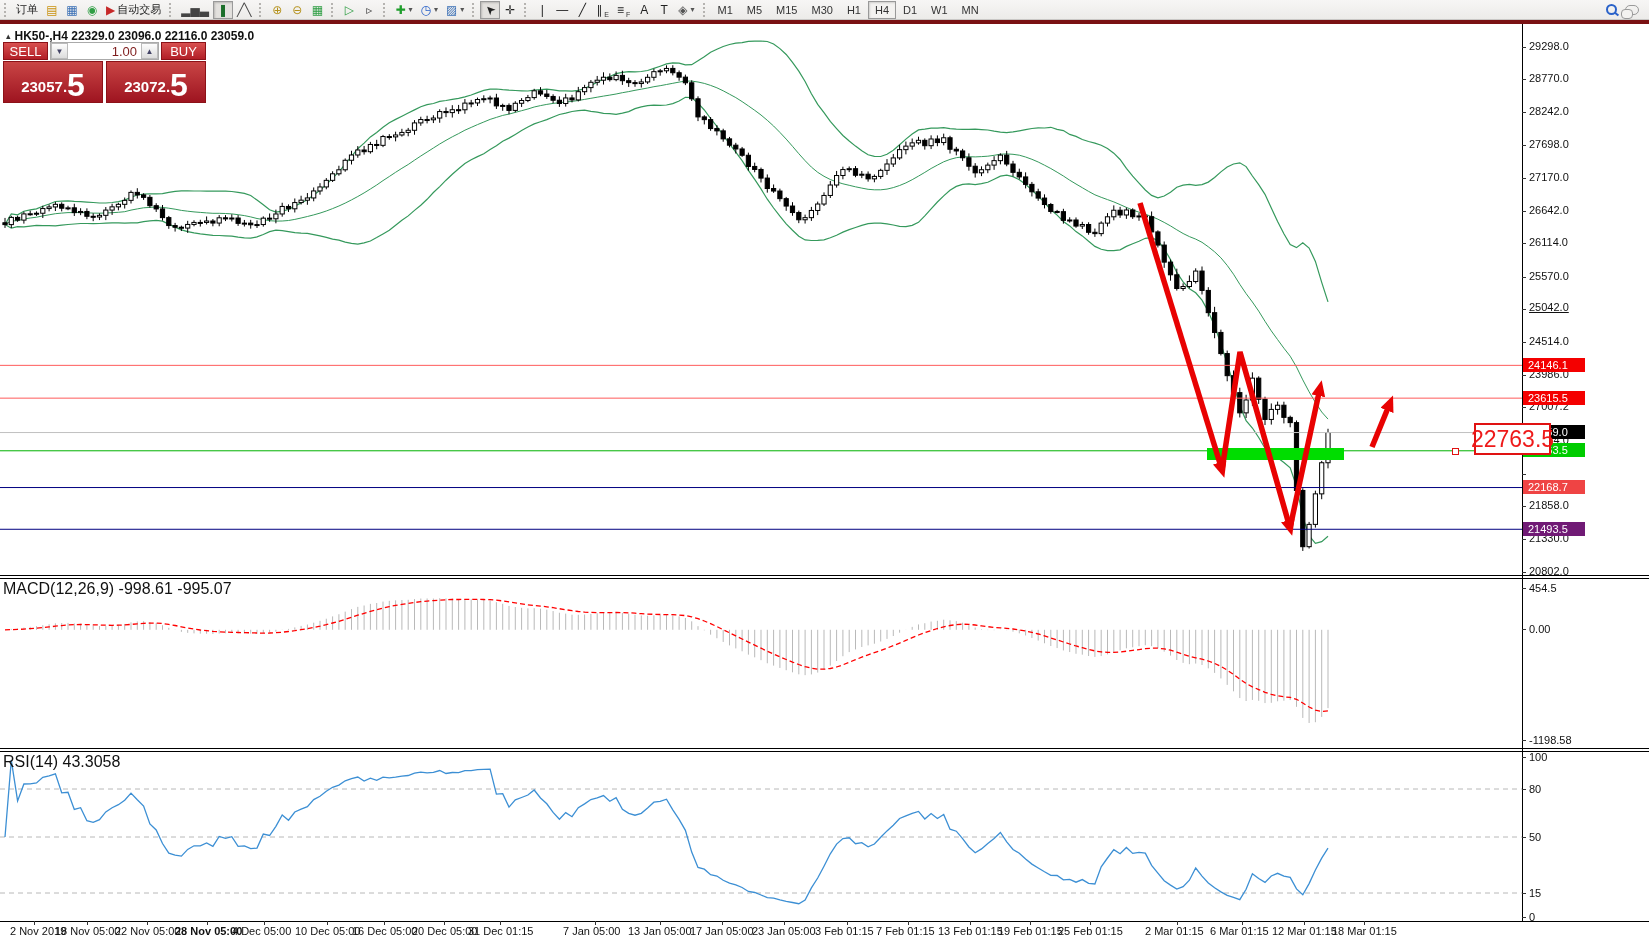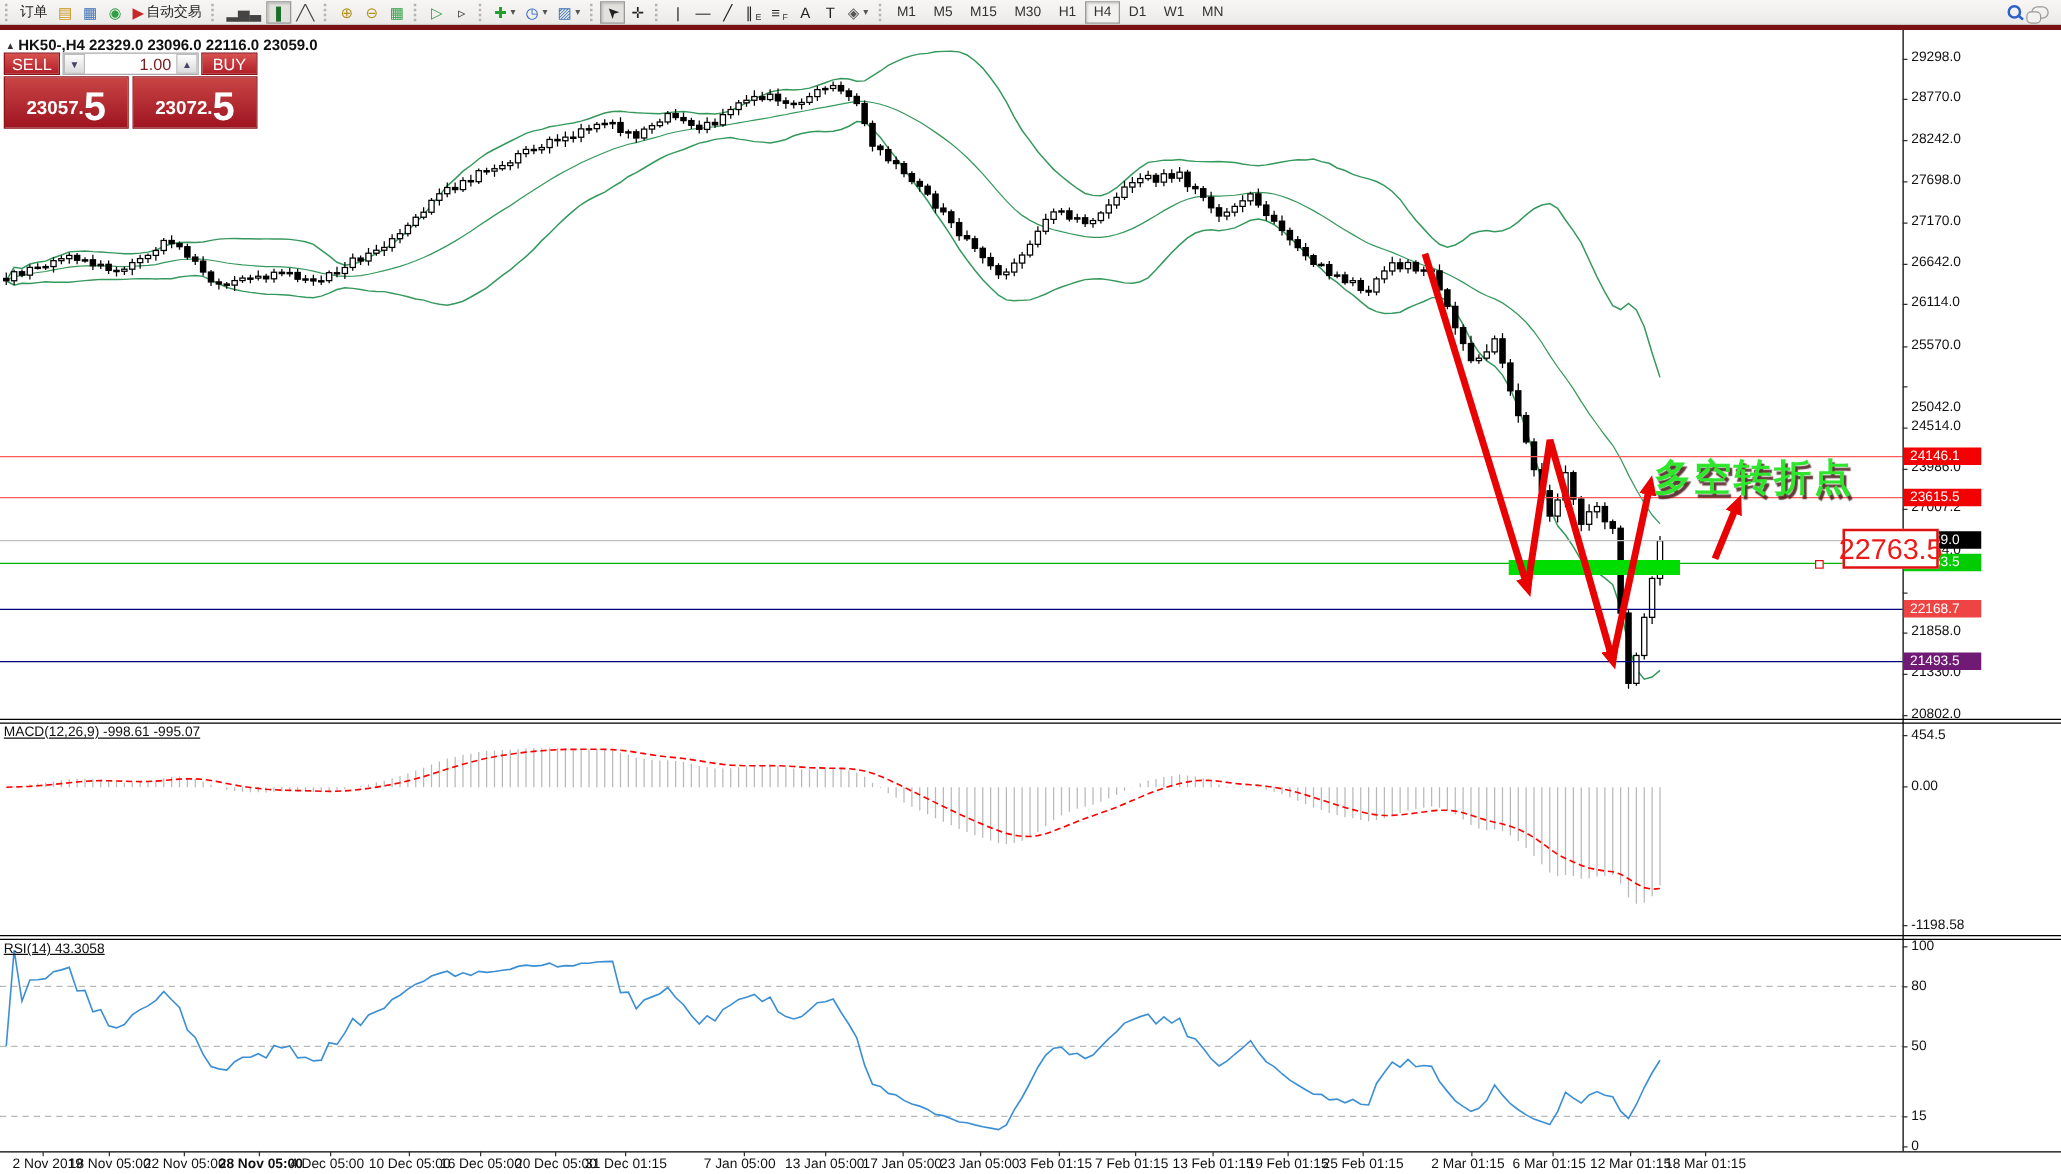--- a/index.html
+++ b/index.html
@@ -46,21 +46,21 @@
   .hline-div { position:absolute; left:0; width:1522px; height:1px; background:#000; z-index:8; }
   #axis-sep { position:absolute; left:1522px; top:24px; width:1px; height:897px; background:#000; z-index:9; }
   .axis-label { position:absolute; left:1529px; font-size:11px; color:#111; z-index:10; white-space:nowrap; }
   .axis-tick { position:absolute; left:1522px; width:4px; height:1px; background:#333; z-index:10; }
   .level-label { position:absolute; left:1523px; width:62px; height:14px; font-size:11px;
     color:#fff; text-align:left; padding:1px 0 0 5px; z-index:12; white-space:nowrap; }
   .time-label { position:absolute; top:925px; font-size:11px; color:#111; z-index:10; white-space:nowrap; }
   .time-tick { position:absolute; top:921px; width:1px; height:4px; background:#333; z-index:10; }
   #timeaxis-border { position:absolute; left:0; top:921px; width:1649px; height:1px; background:#000; z-index:9; }
 
-  .panel-label { position:absolute; left:3px; font-size:11px; color:#111; z-index:15;text-decoration:underline; }
+  .panel-label { position:absolute; left:3px; font-size:16px; color:#111; z-index:15; }
 
   
   #trade-widget { position:absolute; left:3px; top:42px; width:203px; z-index:40; }
   #tw-row1 { display:flex; height:18px; gap:2px; }
   .tw-btn { flex:0 0 45px; background:linear-gradient(#d8504f,#b21f27); color:#fff;
     font-size:13px; display:flex; align-items:center; justify-content:center;
     border:1px solid #8c1218; cursor:pointer; }
   #tw-vol { flex:1; display:flex; border:1px solid #aaa; background:#fff; }
   #tw-vol .step { width:17px; background:linear-gradient(#fdfdfd,#dcdcdc); border:1px solid #bbb;
     font-size:8px; color:#446; display:flex; align-items:center; justify-content:center; cursor:pointer; }
@@ -906,21 +906,20 @@
   <div class="hline-div" style="top:575px;width:1649px"></div>
   <div class="hline-div" style="top:578px;width:1649px"></div>
   <div class="hline-div" style="top:748px;width:1649px"></div>
   <div class="hline-div" style="top:751px;width:1649px"></div>
   <div id="timeaxis-border"></div>
   <div id="axis-sep"></div>
 
   <div class="panel-label" style="top:580px">MACD(12,26,9) -998.61 -995.07</div>
   <div class="panel-label" style="top:753px">RSI(14) 43.3058</div>
 
-  <div id="turning-point">多空转折点</div>
   <div id="level-box">22763.5</div>
   <div id="level-box-anchor"></div>
 
   <div id="axis-labels">
       <div class="axis-tick" style="top: 47px;"></div>
       <div class="axis-label" style="top: 40px;">29298.0</div>
       <div class="axis-tick" style="top: 79px;"></div>
       <div class="axis-label" style="top: 72px;">28770.0</div>
       <div class="axis-tick" style="top: 112px;"></div>
       <div class="axis-label" style="top: 105px;">28242.0</div>
@@ -928,21 +927,21 @@
       <div class="axis-label" style="top: 138px;">27698.0</div>
       <div class="axis-tick" style="top: 178px;"></div>
       <div class="axis-label" style="top: 171px;">27170.0</div>
       <div class="axis-tick" style="top: 211px;"></div>
       <div class="axis-label" style="top: 204px;">26642.0</div>
       <div class="axis-tick" style="top: 243px;"></div>
       <div class="axis-label" style="top: 236px;">26114.0</div>
       <div class="axis-tick" style="top: 277px;"></div>
       <div class="axis-label" style="top: 270px;">25570.0</div>
       <div class="axis-tick" style="top: 309px;"></div>
-      <div class="axis-label" style="top: 320px;">25042.0</div>
+      <div class="axis-label" style="top: 301px; text-decoration: underline;">25042.0</div>
       <div class="axis-tick" style="top: 342px;"></div>
       <div class="axis-label" style="top: 335px;">24514.0</div>
       <div class="axis-tick" style="top: 375px;"></div>
       <div class="axis-label" style="top: 368px;">23986.0</div>
       <div class="axis-tick" style="top: 407px;"></div>
       <div class="axis-label" style="top: 400px;">27007.2</div>
       <div class="axis-tick" style="top: 441px;"></div>
       <div class="axis-label" style="top: 434px;">22914.0</div>
       <div class="axis-tick" style="top: 474px;"></div>
       <div class="axis-label" style="top: 467px; margin-top: 14px;">22386.0</div>

